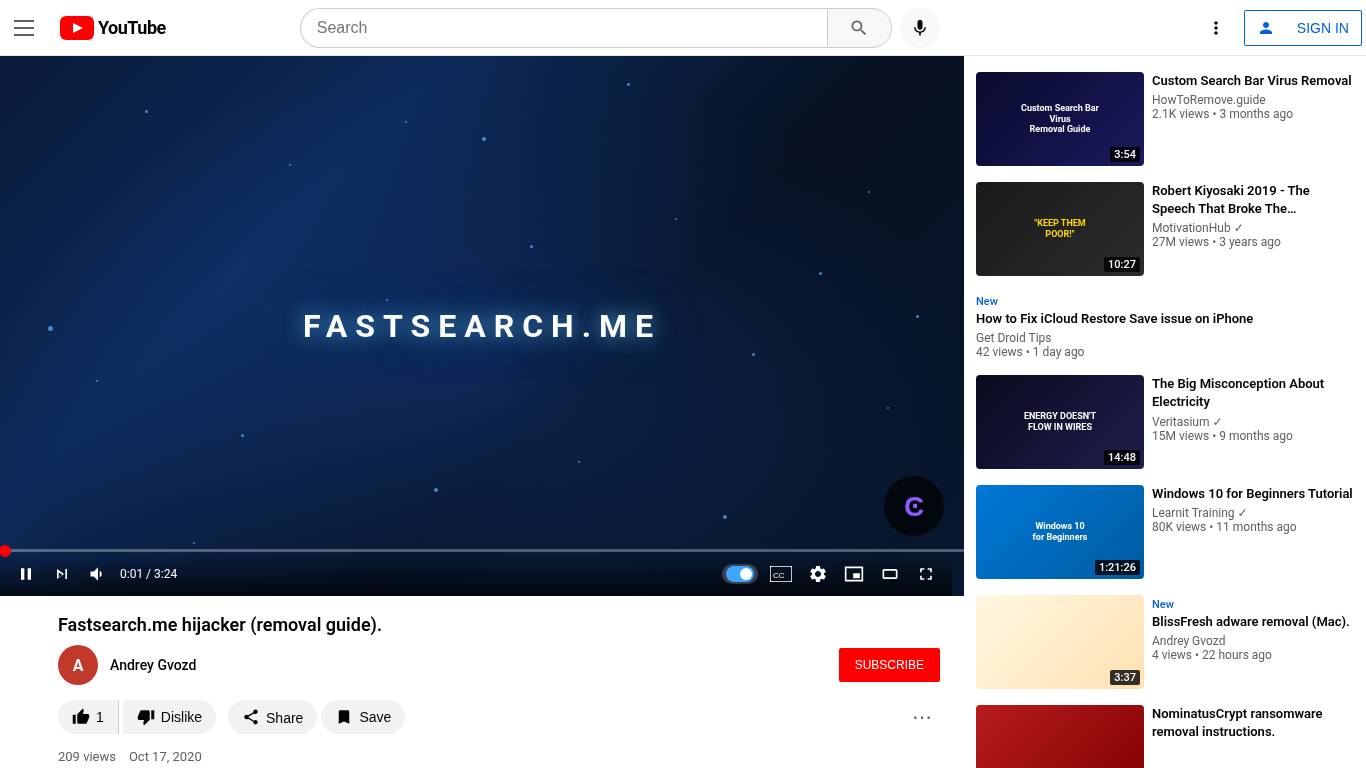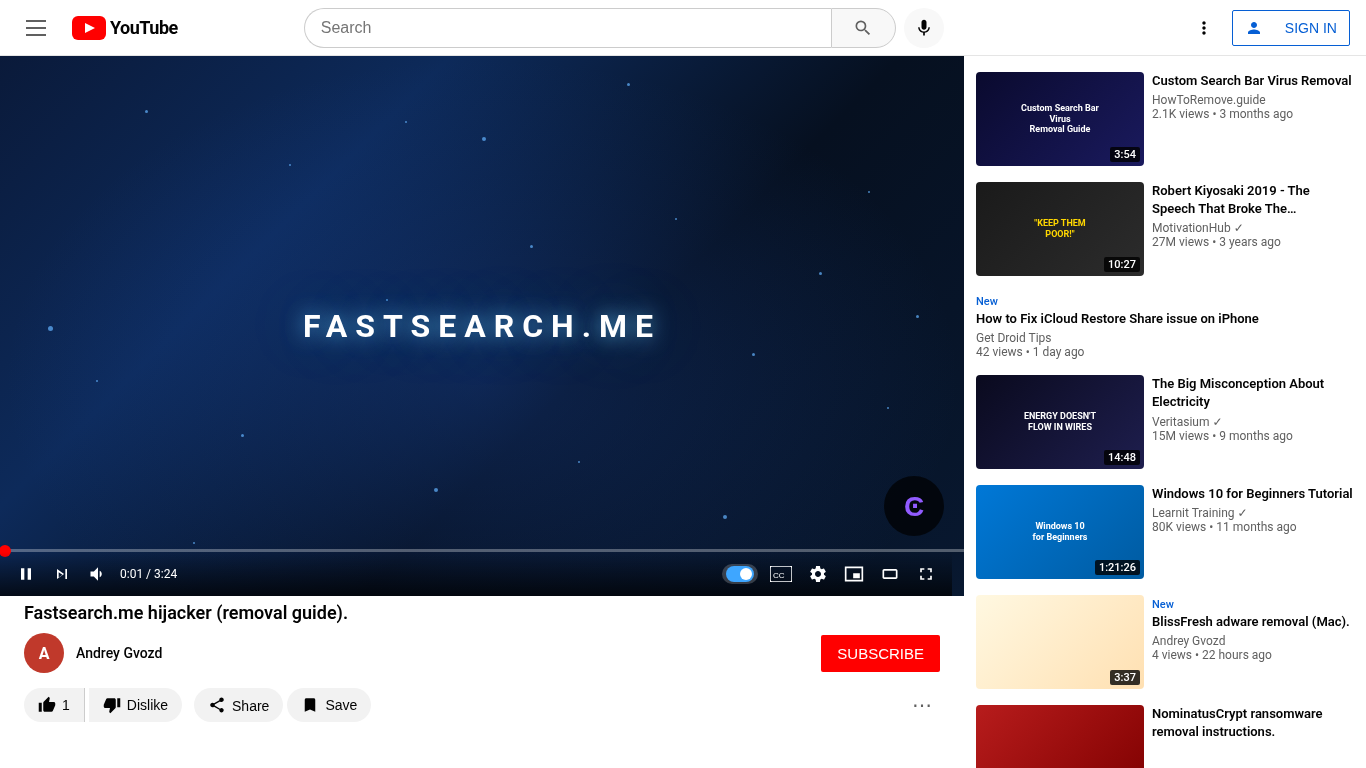--- a/index.html
+++ b/index.html
@@ -2,21 +2,21 @@
 <html><head>
   <meta charset="utf-8">
   <style>
     * { margin: 0; padding: 0; box-sizing: border-box; }
     body { font-family: 'Roboto', Arial, sans-serif; background: #fff; color: #030303; font-size: 14px; overflow-x: hidden; }
 
     
     #header {
       position: fixed; top: 0; left: 0; right: 0; height: 56px;
       background: #fff; display: flex; align-items: center;
-      padding: 0 16px; z-index: 100; border-bottom: 1px solid #e5e5e5;
+      padding: 0 4px; z-index: 100; border-bottom: 1px solid #e5e5e5;
       gap: 12px;
     }
     .header-left { display: flex; align-items: center; gap: 16px; }
     .hamburger-icon { display: flex; flex-direction: column; gap: 5px; cursor: pointer; padding: 8px; }
     .hamburger-icon span { display: block; width: 20px; height: 2px; background: #606060; }
     .yt-logo { display: flex; align-items: center; gap: 4px; text-decoration: none; }
     .yt-logo-icon { width: 34px; height: 24px; }
     .yt-logo-text { font-size: 18px; font-weight: 700; color: #030303; letter-spacing: -0.5px; }
 
     .search-container { flex: 1; display: flex; align-items: center; max-width: 640px; margin: 0 auto; }
@@ -125,37 +125,37 @@
     .toggle-knob {
       width: 28px; height: 16px; border-radius: 8px;
       background: #3ea6ff; position: relative; cursor: pointer;
     }
     .toggle-knob::after {
       content: ''; position: absolute; top: 2px; right: 2px;
       width: 12px; height: 12px; border-radius: 50%; background: #fff;
     }
 
     
-    .video-info { padding: 4px 24px 0; }
+    .video-info { padding: 16px 24px 0; margin-left: 34px; }
     .video-title { font-size: 18px; font-weight: 600; line-height: 1.4; margin-bottom: 8px; }
 
     .channel-row {
       display: flex; align-items: center; gap: 12px; margin-bottom: 12px;
     }
     .channel-avatar {
       width: 40px; height: 40px; border-radius: 50%;
       background: #c0392b; display: flex; align-items: center; justify-content: center;
       color: #fff; font-size: 16px; font-weight: 700; flex-shrink: 0;
     }
     .channel-info { flex: 1; }
     .channel-name { font-size: 14px; font-weight: 500; }
     .subscriber-count { font-size: 12px; color: #606060; }
     .subscribe-btn {
       background: #f00; color: #fff; border: none; border-radius: 2px;
-      padding: 10px 16px; font-size: 15px; font-weight: 500; cursor: pointer; text-transform: uppercase;
+      padding: 10px 16px; font-size: 12px; font-weight: 500; cursor: pointer; text-transform: uppercase;
     }
 
     .action-row {
       display: flex; align-items: center; gap: 4px; margin-bottom: 12px;
     }
     .action-btn {
       display: flex; align-items: center; gap: 6px;
       background: #f2f2f2; border: none; border-radius: 18px;
       padding: 8px 14px; cursor: pointer; font-size: 14px; color: #030303;
     }
@@ -388,20 +388,25 @@
         </button>
         <button class="action-btn">
           <svg width="18" height="18" viewBox="0 0 24 24">
             <path fill="#030303" d="M17 3H7c-1.1 0-1.99.9-1.99 2L5 21l7-3 7 3V5c0-1.1-.9-2-2-2z"></path>
           </svg>
           <span>Save</span>
         </button>
         <button class="more-btn">⋯</button>
       </div>
 
+      <div class="video-meta">
+        <span>209 views</span>
+        &nbsp;&nbsp;
+        <span>Oct 17, 2020</span>
+      </div>
 
     </div>
 
   </div>
 
   <div id="sidebar">
 
   <div class="sidebar-video">
       <div class="sidebar-thumb thumb-dark-tech">
         <div class="thumb-overlay" style="color:#fff;font-size:9px;font-weight:700;border-radius:6px;">Custom Search Bar<br>Virus<br>Removal Guide</div>
@@ -426,21 +431,21 @@
         <div class="sidebar-title">Robert Kiyosaki 2019 - The Speech That Broke The…</div>
         <div class="sidebar-channel">
           MotivationHub <span class="verified-icon">✓</span>
         </div>
         <div class="sidebar-meta">27M views • 3 years ago</div>
       </div>
     </div>
       <div class="sidebar-video">
       <div class="sidebar-info">
         <div class="new-badge">New</div>
-        <div class="sidebar-title">How to Fix iCloud Restore Share issue on iPhone</div>
+        <div class="sidebar-title">How to Fix iCloud Restore Save issue on iPhone</div>
         <div class="sidebar-channel">
           Get Droid Tips
         </div>
         <div class="sidebar-meta">42 views • 1 day ago</div>
       </div>
     </div>
       <div class="sidebar-video">
       <div class="sidebar-thumb thumb-electricity">
         <div class="thumb-overlay" style="color:#fff;font-size:9px;font-weight:700;">ENERGY DOESN'T<br>FLOW IN WIRES</div>
         <div class="thumb-duration">14:48</div>

